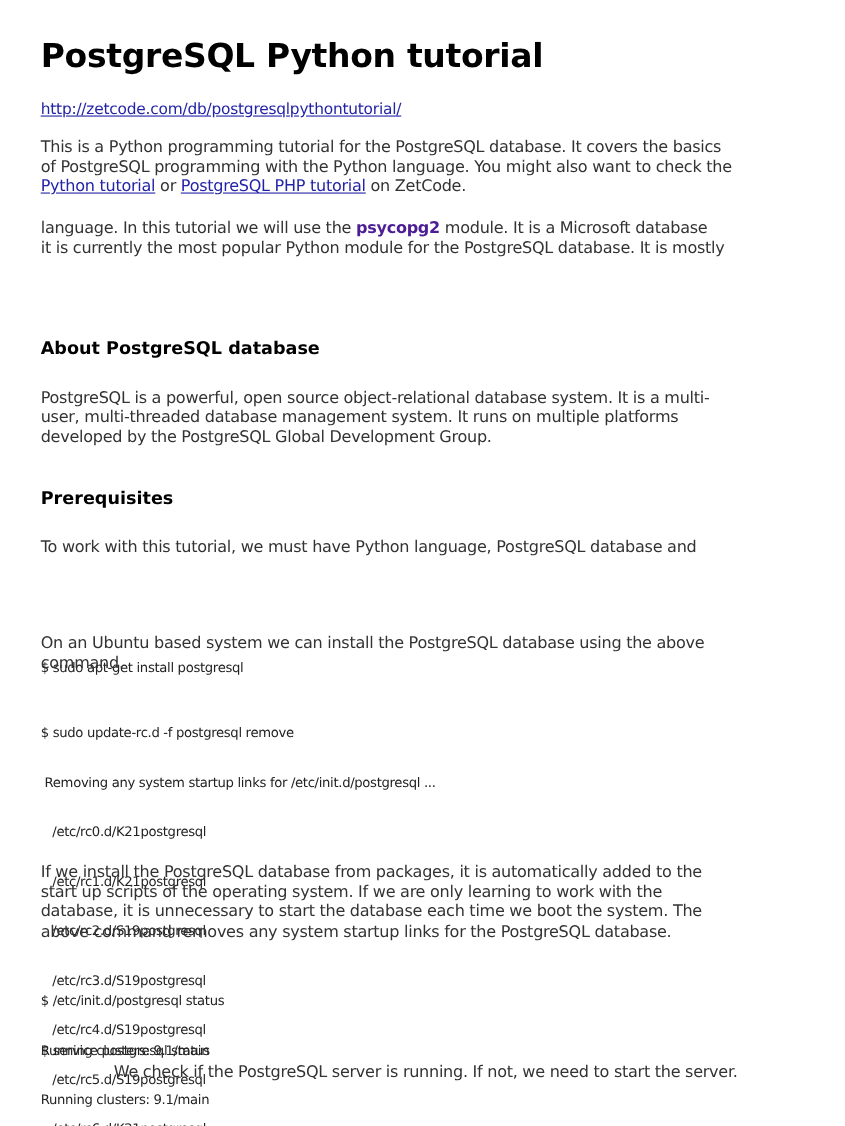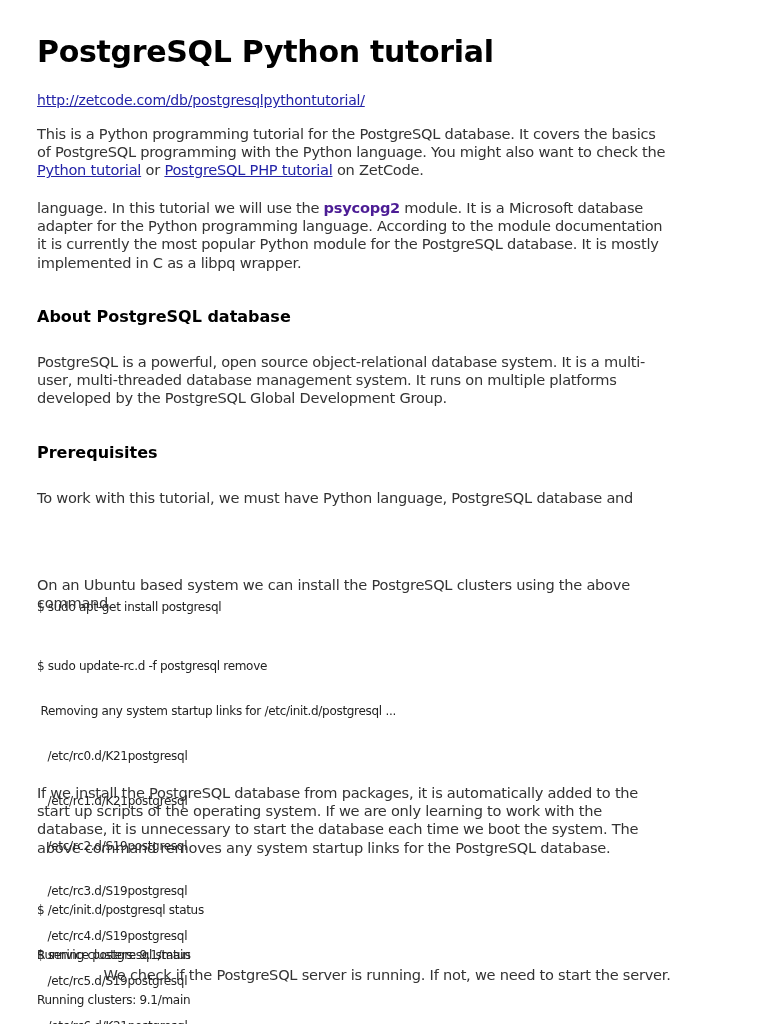--- a/index.html
+++ b/index.html
@@ -44,23 +44,21 @@
   <a class="url link">http://zetcode.com/db/postgresqlpythontutorial/</a>
 
   <div class="para" style="top:125px;">
     <span class="line">This is a Python programming tutorial for the PostgreSQL database. It covers the basics</span>
     <span class="line">of PostgreSQL programming with the Python language. You might also want to check the</span>
     <span class="line"><a class="link">Python tutorial</a><span style="white-space:pre"> or </span><a class="link">PostgreSQL PHP tutorial</a><span style="white-space:pre"> on ZetCode.</span></span>
   </div>
 
   <div class="para" style="top:199px;">
     <span class="line"><span style="white-space:pre">language. In this tutorial we will use the </span><b class="mono">psycopg2</b><span style="white-space:pre"> module. It is a Microsoft database</span></span>
-    <span class="line">adapter for the Python programming language. According to the module documentation</span>
     <span class="line">it is currently the most popular Python module for the PostgreSQL database. It is mostly</span>
-    <span class="line">implemented in C as a libpq wrapper.</span>
   </div>
 
   <h2 style="top:307px;">About PostgreSQL database</h2>
 
   <div class="para" style="top:353px;">
     <span class="line">PostgreSQL is a powerful, open source object-relational database system. It is a multi-</span>
     <span class="line">user, multi-threaded database management system. It runs on multiple platforms</span>
     <span class="line">developed by the PostgreSQL Global Development Group.</span>
   </div>
 
@@ -68,21 +66,21 @@
 
   <div class="para" style="top:489px;">
     <span class="line">To work with this tutorial, we must have Python language, PostgreSQL database and</span>
   </div>
 
   <div class="code" style="top:570px;">
     <span class="line">$ sudo apt-get install postgresql</span>
   </div>
 
   <div class="para" style="top:576px;">
-    <span class="line">On an Ubuntu based system we can install the PostgreSQL clusters using the above</span>
+    <span class="line">On an Ubuntu based system we can install the PostgreSQL database using the above</span>
     <span class="line">command.</span>
   </div>
 
   <div class="code" style="top:629px;">
     <span class="line">$ sudo update-rc.d -f postgresql remove</span>
     <span class="line"> Removing any system startup links for /etc/init.d/postgresql ...</span>
     <span class="line">   /etc/rc0.d/K21postgresql</span>
     <span class="line">   /etc/rc1.d/K21postgresql</span>
     <span class="line">   /etc/rc2.d/S19postgresql</span>
     <span class="line">   /etc/rc3.d/S19postgresql</span>

